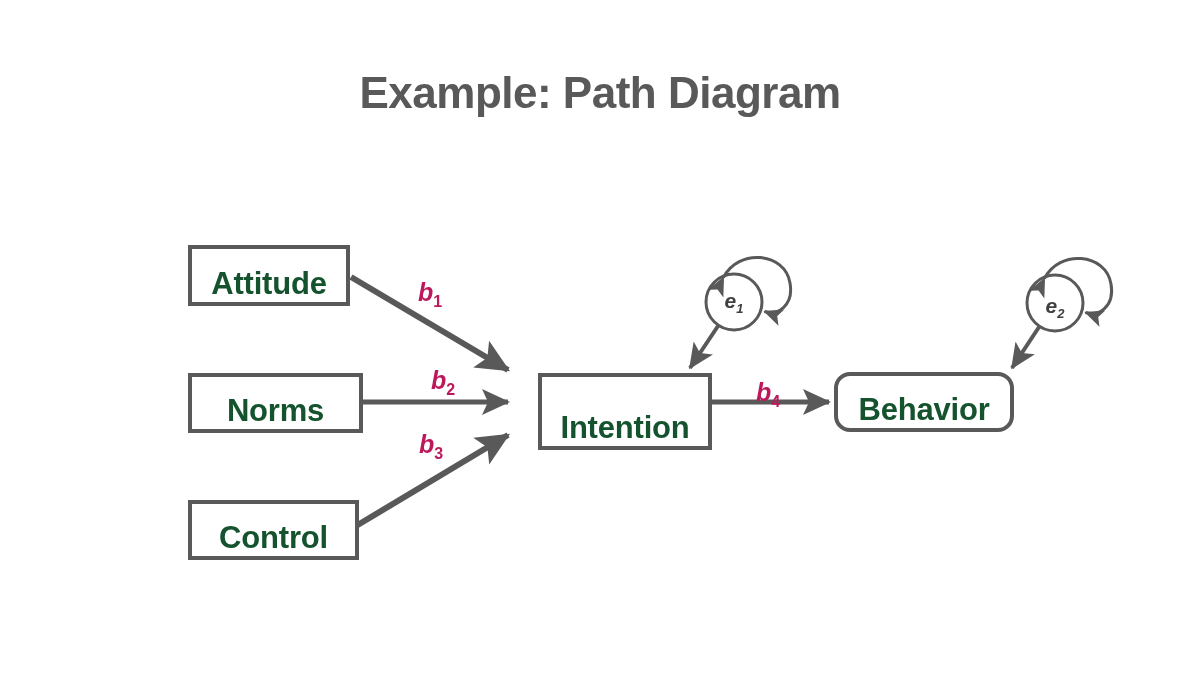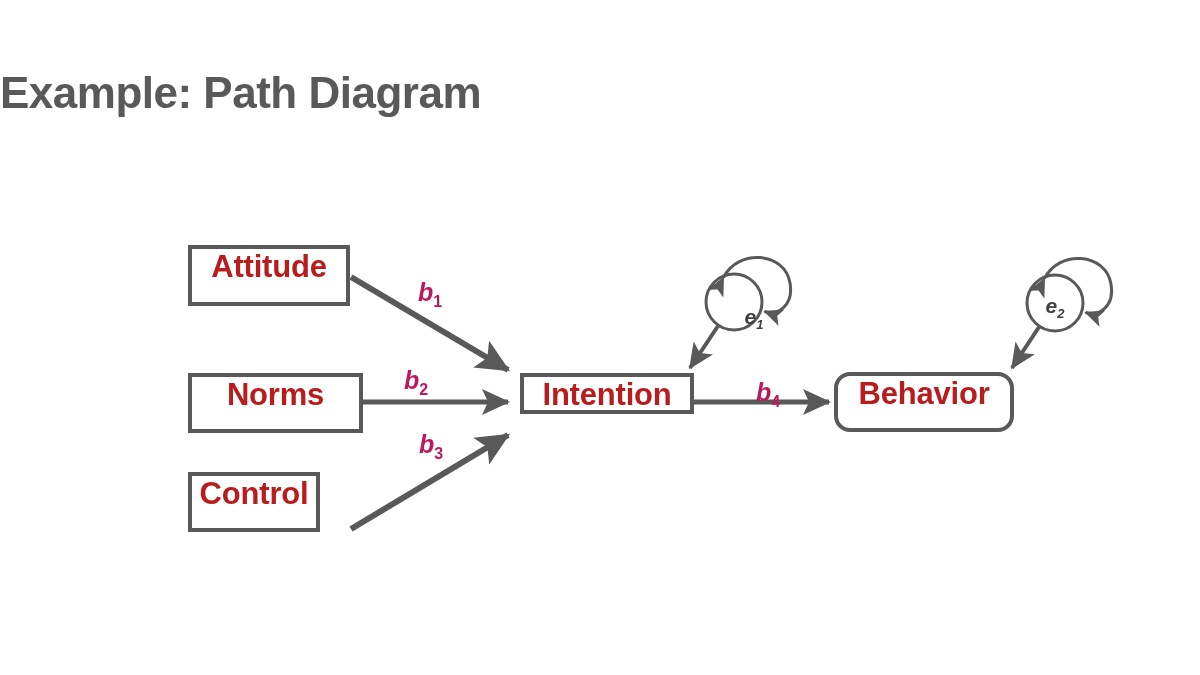--- a/index.html
+++ b/index.html
@@ -13,41 +13,42 @@
     height: 675px;
     background: #ffffff;
     overflow: hidden;
     font-family: "Liberation Sans", sans-serif;
   }
   #title {
     position: absolute;
     left: 0;
     top: 68px;
     width: 1200px;
+    text-align: center;
     font-size: 44px;
     font-weight: bold;
     color: #595959;
     letter-spacing: -0.5px;
   }
   svg#diagram {
     position: absolute;
     left: 0;
     top: 0;
     width: 1200px;
     height: 675px;
   }
   .node-box {
     position: absolute;
     box-sizing: border-box;
     border: 4px solid #595959;
     background: #ffffff;
     display: flex;
-    align-items: flex-start;
+    align-items: flex-end;
     justify-content: center;
-    color: #b91c1c;
+    color: #14532d;
     font-size: 31px;
     font-weight: bold;
     letter-spacing: -0.2px;
   }
   .err-circle-label {
     position: absolute;
     color: #404040;
     font-size: 21px;
     font-weight: bold;
     font-style: italic;
@@ -112,45 +113,45 @@
   </svg>
 
   <div class="node-box" style="left:188px; top:245px; width:162px; height:61px;">
     <span>Attitude</span>
   </div>
 
   <div class="node-box" style="left:188px; top:373px; width:175px; height:60px;">
     <span>Norms</span>
   </div>
 
-  <div class="node-box" style="left:188px; top:472px; width:132px; height:60px;">
+  <div class="node-box" style="left:188px; top:500px; width:171px; height:60px;">
     <span>Control</span>
   </div>
 
-  <div class="node-box" style="left:520px; top:373px; width:174px; height:41px;">
+  <div class="node-box" style="left:538px; top:373px; width:174px; height:77px;">
     <span>Intention</span>
   </div>
 
   <div class="node-box" style="left:834px; top:372px; width:180px; height:60px;border-radius:16px;">
     <span>Behavior</span>
   </div>
 
-  <div class="err-circle-label" style="left:706px; top:305px;margin-left:20px;">
+  <div class="err-circle-label" style="left:706px; top:289px;">
     <span>e</span><sub>1</sub>
   </div>
 
   <div class="err-circle-label" style="left:1027px; top:294px;">
     <span>e</span><sub>2</sub>
   </div>
 
   <div class="path-label" style="left:418px; top:278px;">
     <span>b</span><sub>1</sub>
   </div>
 
-  <div class="path-label" style="left:404px; top:366px;">
+  <div class="path-label" style="left:431px; top:366px;">
     <span>b</span><sub>2</sub>
   </div>
 
   <div class="path-label" style="left:419px; top:430px;">
     <span>b</span><sub>3</sub>
   </div>
 
   <div class="path-label" style="left:756px; top:378px;">
     <span>b</span><sub>4</sub>
   </div>

